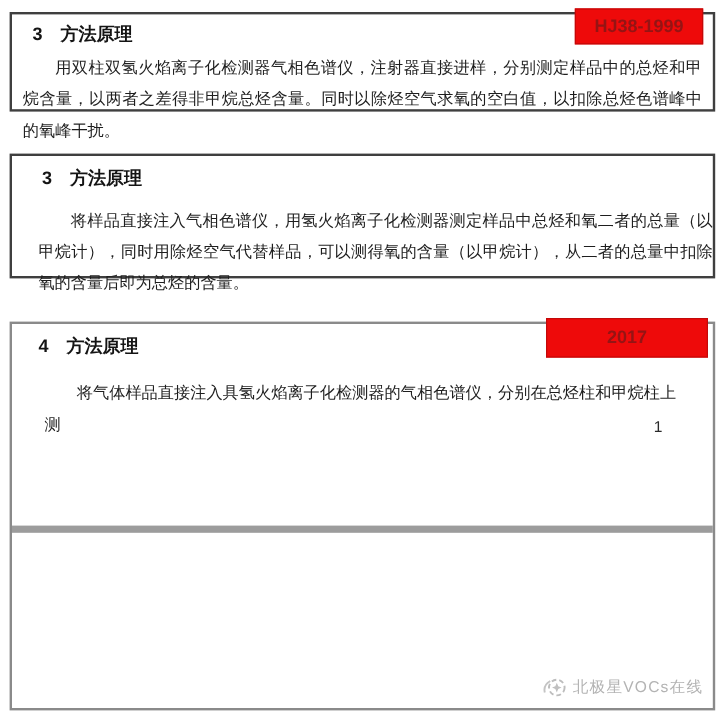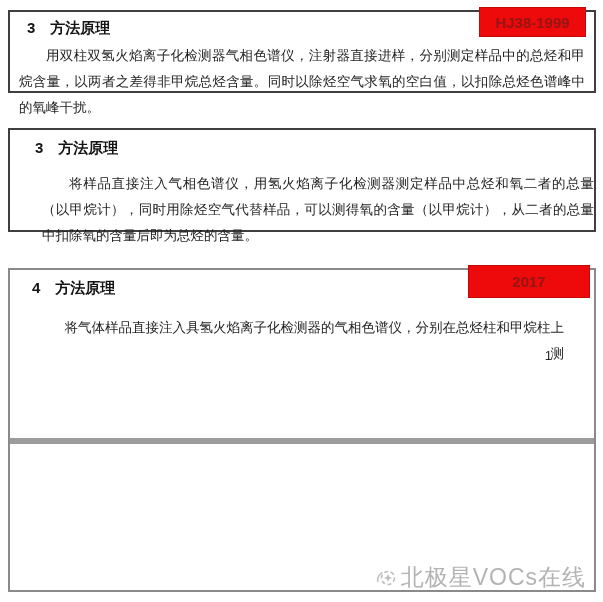--- a/index.html
+++ b/index.html
@@ -24,42 +24,42 @@
   #box2 .heading{padding:9px 0 0 25px;}
   #box3 .heading{padding:9px 0 0 22px;}
   .badge{
     position:absolute;background:#ee0a0a;border:1px solid #c40808;
     color:#951414;font-family:"Liberation Sans", sans-serif;font-weight:bold;
     font-size:15px;display:flex;align-items:center;justify-content:center;
     box-sizing:border-box;
   }
   #box1 .badge{width:107px;height:30px;right:8px;top:-5px;}
   #box2 .badge{width:112px;height:30px;right:4px;top:-3px;}
-  #box3 .badge{width:122px;height:33px;right:4px;top:-5px;}
+  #box3 .badge{width:135px;height:33px;right:4px;top:-5px;}
   .body{
     margin:0;font-size:13.5px;line-height:26px;text-align:justify;text-indent:2em;
     color:#1e1e1e;
   }
-  #box1 .body{margin-top:6px;padding:0 9px;font-family:Liberation Mono, monospace;}
-  #box2 .body{margin-top:13px;padding:0 0 0 22px;margin-left:10px;}
-  #box3 .body{margin-top:17px;padding:0 30px 0 27px;text-align:right;}
+  #box1 .body{margin-top:6px;padding:0 9px;}
+  #box2 .body{margin-top:13px;padding:0 0 0 22px;}
+  #box3 .body{margin-top:17px;padding:0 30px 0 27px;text-align:left;}
   .page-number{
     position:absolute;right:42px;top:78px;font-size:13px;color:#2a2a2a;
     font-family:"Liberation Sans", sans-serif;
   }
   .divider{
     position:absolute;left:0;right:0;top:168px;height:6px;background:#9c9c9c;
   }
   .continuation{
     position:absolute;left:20px;right:24px;top:260px;margin:0;
     font-size:13.5px;line-height:27px;text-align:justify;color:#1e1e1e;
   }
   .watermark{
     position:absolute;right:8px;top:292px;display:flex;align-items:center;gap:3px;
-    color:#b3b3b3;font-family:"Liberation Sans", sans-serif;font-size:23px;
+    color:#b3b3b3;font-family:"Liberation Sans", sans-serif;font-size:13px;
     letter-spacing:1px;white-space:nowrap;
   }
   .wm-icon{display:inline-block;line-height:0;}
 </style>
 </head>
 <body>
 
 <div class="page">
 
   <section class="box box-dark" id="box1">

